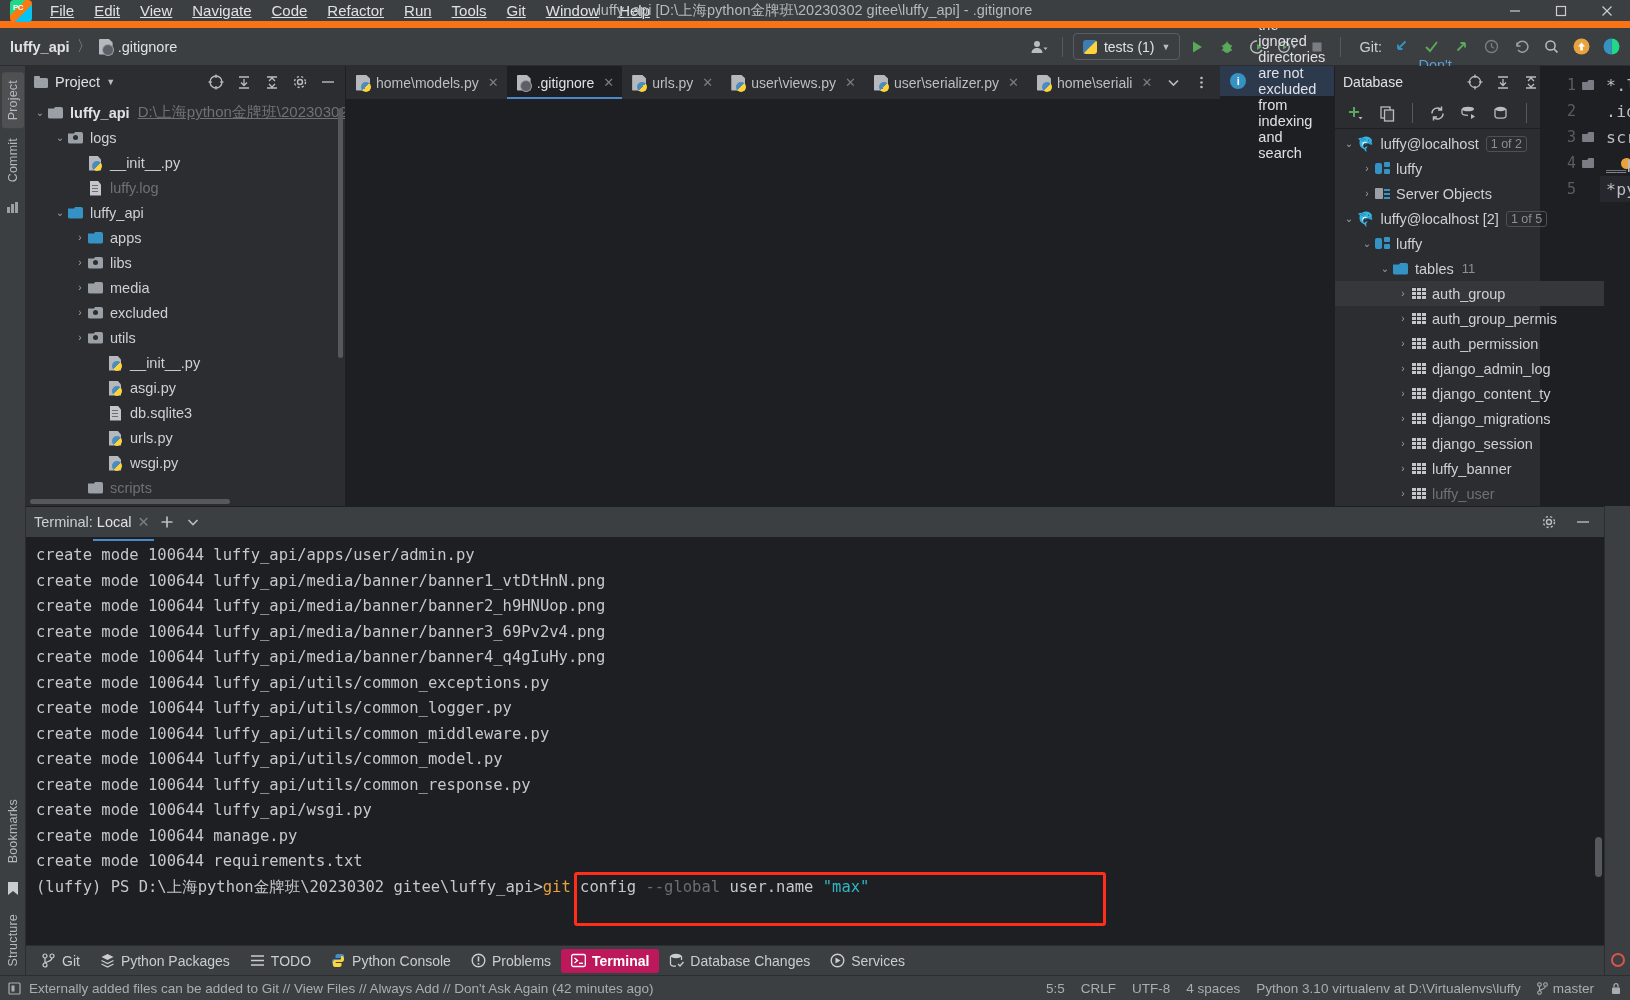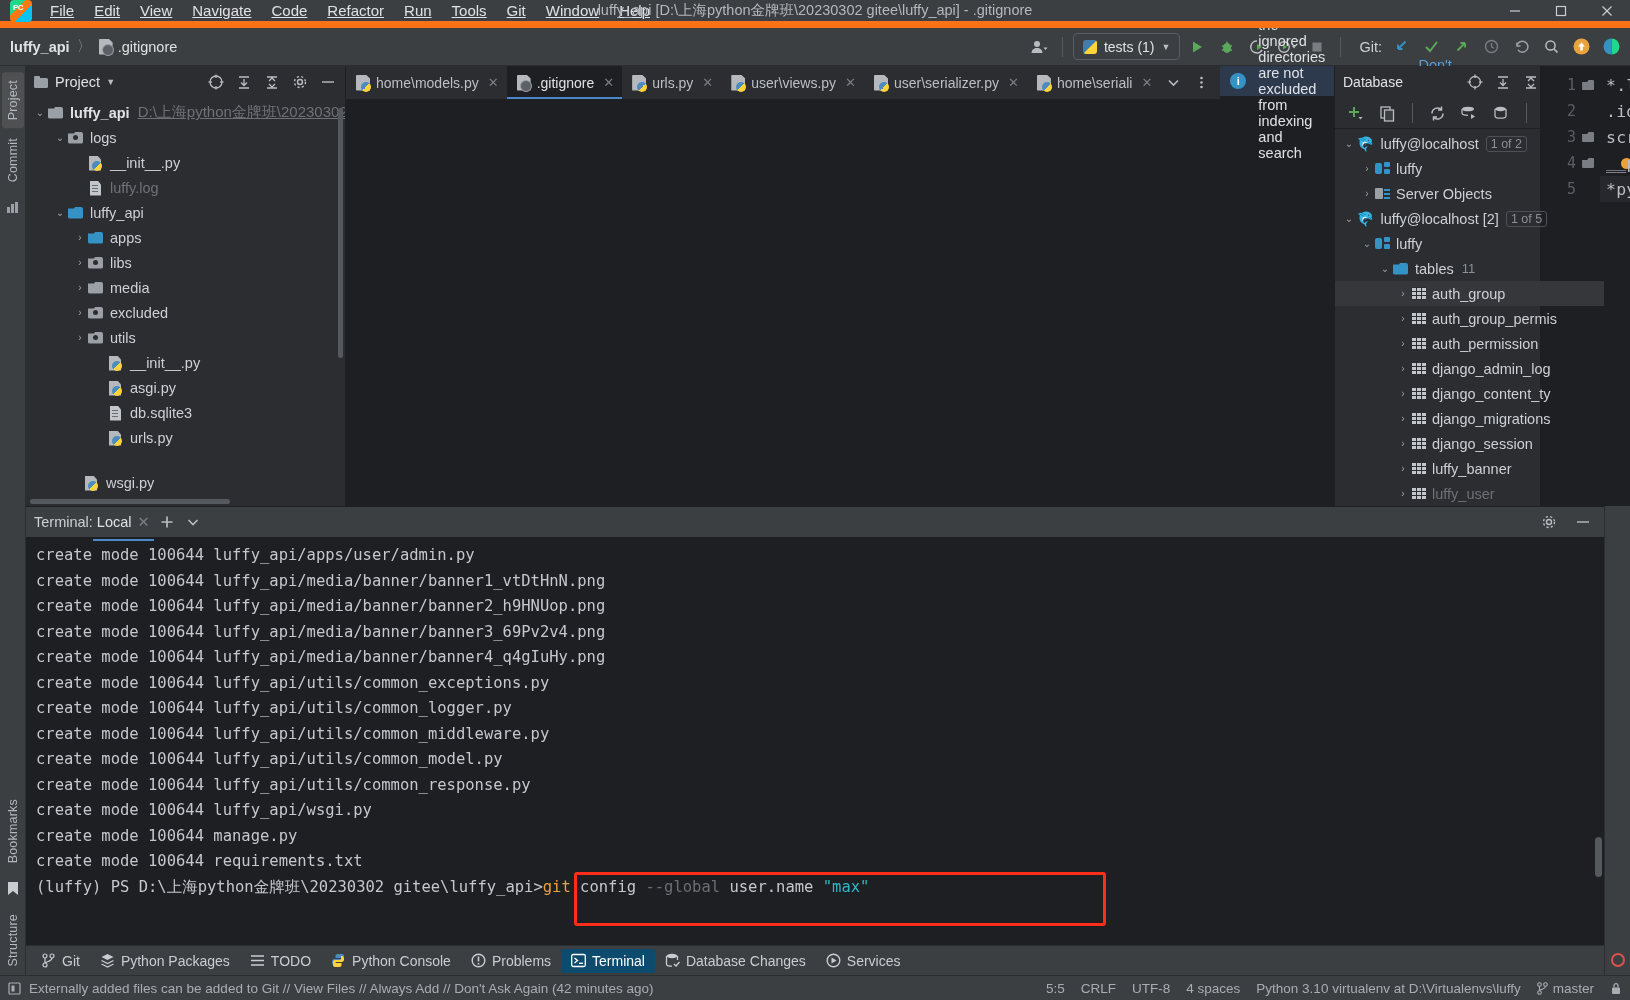--- a/index.html
+++ b/index.html
@@ -207,21 +207,21 @@
   .kw-str{ color:#2fb6c4; }
   .term-scroll{ position:absolute; right:2px; width:7px; background:#55585c; border-radius:4px;}
 
   
   .toolbar-bottom {
     height:30px; flex:0 0 30px; background:#3c3f41; display:flex; align-items:center; gap:0px;
     padding-left:6px; border-top:1px solid #2b2d30;
   }
   .twbtn { display:flex; align-items:center; gap:6px; padding:4px 10px; font-size:14px; color:#c9ccd1;
     border-radius:3px; white-space:nowrap;}
-  .twbtn.sel { background:#0c4a6e; color:#fff; }
+  .twbtn.sel { background:#be185d; color:#fff;font-weight:bold; }
   .statusbar {
     height:25px; flex:0 0 25px; background:#3c3f41; display:flex; align-items:center;
     padding:0 8px; font-size:13.5px; color:#a9adb3; gap:8px; border-top:1px solid #2b2d30;
   }
   .statusbar .right { margin-left:auto; display:flex; align-items:center; gap:16px; }
   svg { display:block; }
 </style>
 </head>
 <body>
 
@@ -499,21 +499,21 @@
               <div class="row" style="padding-left: 66px;">
                 <span class="arrow"></span>
                 <span class="fico txtico"></span>
                 <span class="lbl">db.sqlite3</span>
               </div>
               <div class="row" style="padding-left: 66px;">
                 <span class="arrow"></span>
                 <span class="fico pyico"></span>
                 <span class="lbl">urls.py</span>
               </div>
-              <div class="row" style="padding-left: 42px; margin-top: 20px;">
+              <div class="row" style="padding-left: 66px;">
                 <span class="arrow"></span>
                 <span class="fico pyico"></span>
                 <span class="lbl">wsgi.py</span>
               </div>
               <div class="row" style="padding-left: 46px;">
                 <span class="arrow"></span>
                 <span class="fico folder"></span>
                 <span class="lbl dim">scripts</span>
               </div>
               <div class="vscroll-sm"></div>

